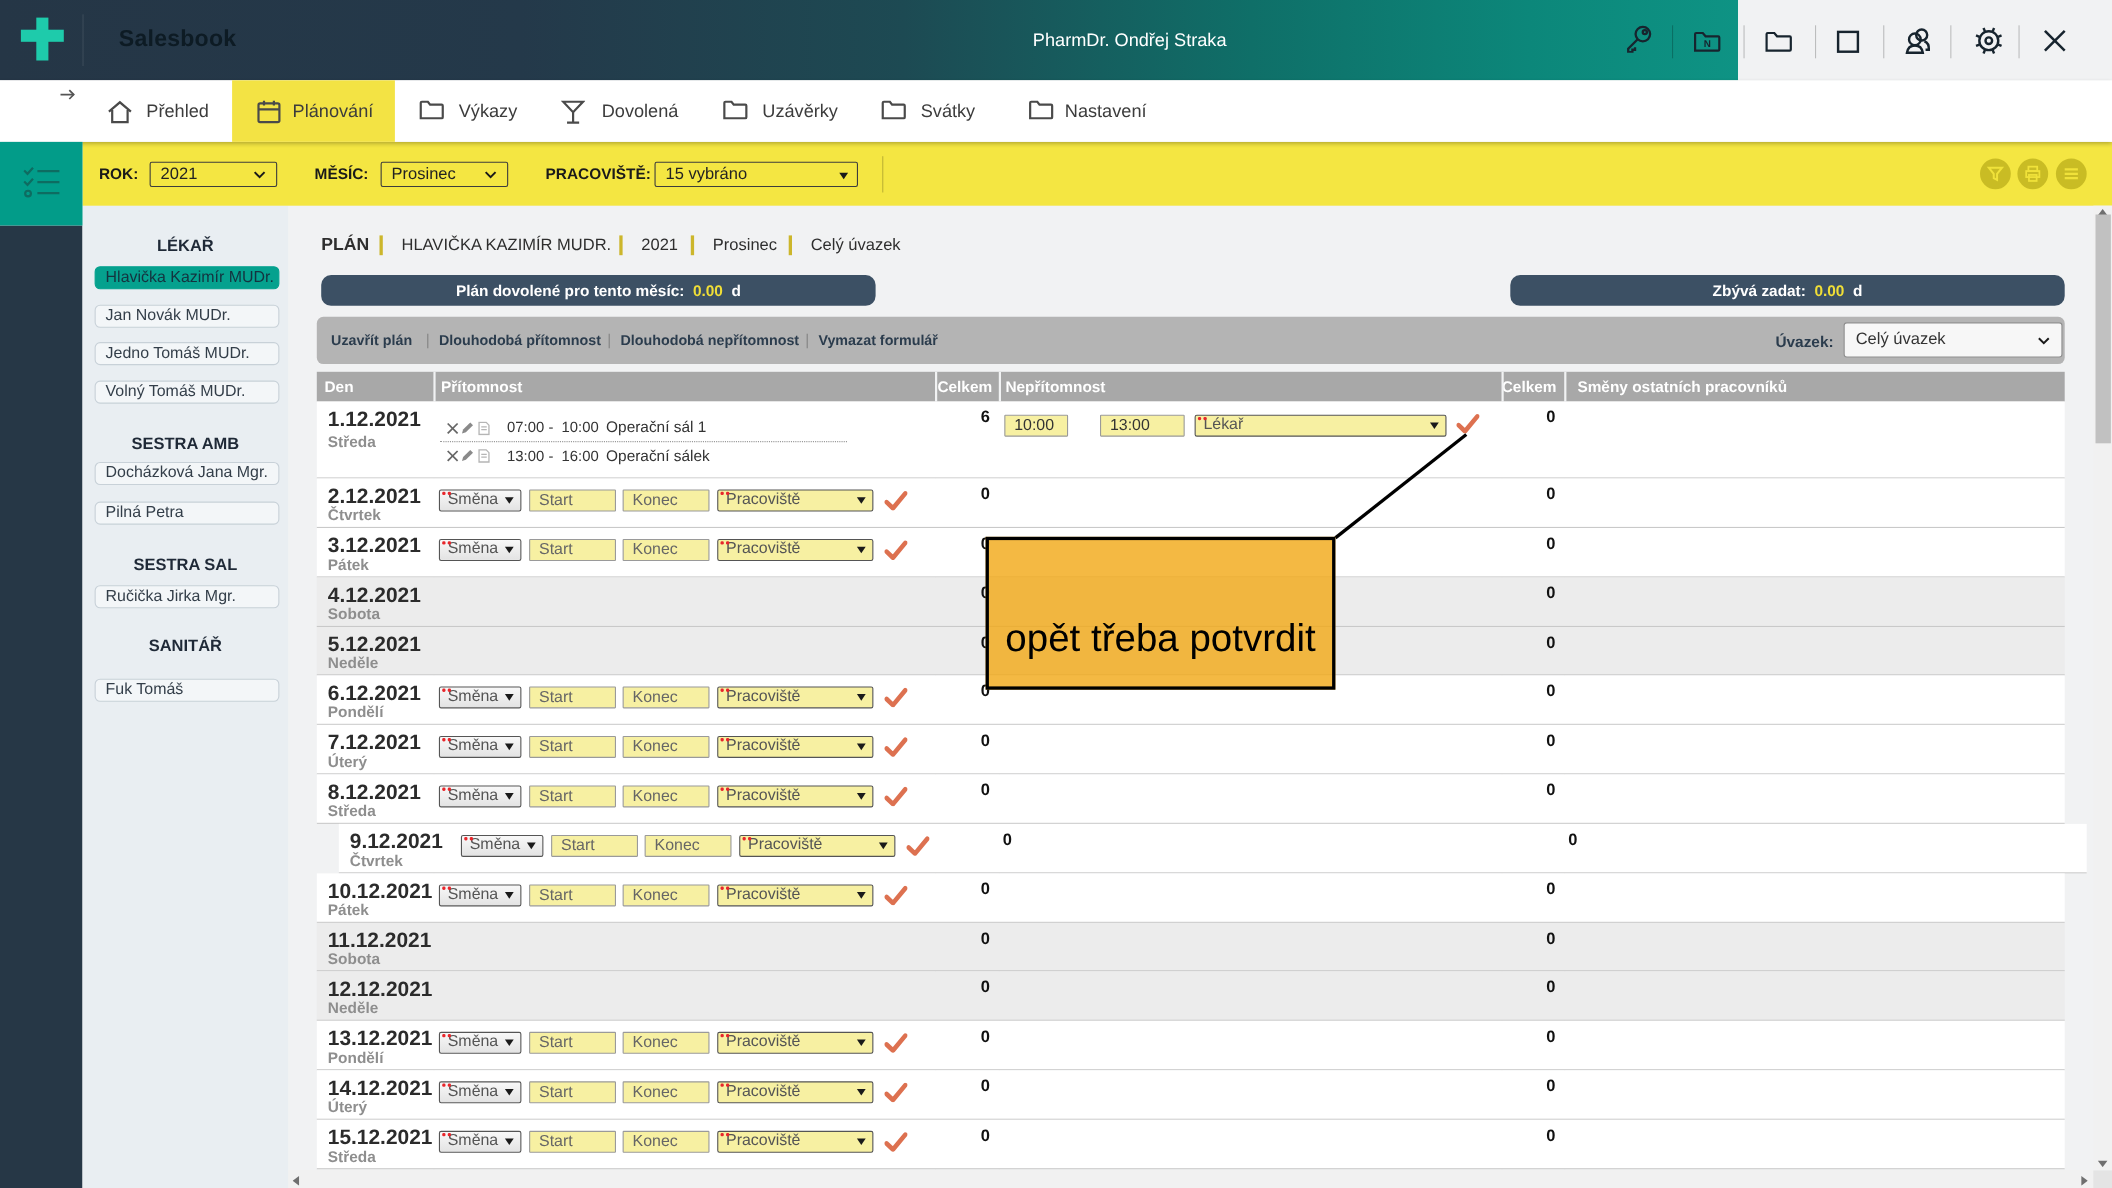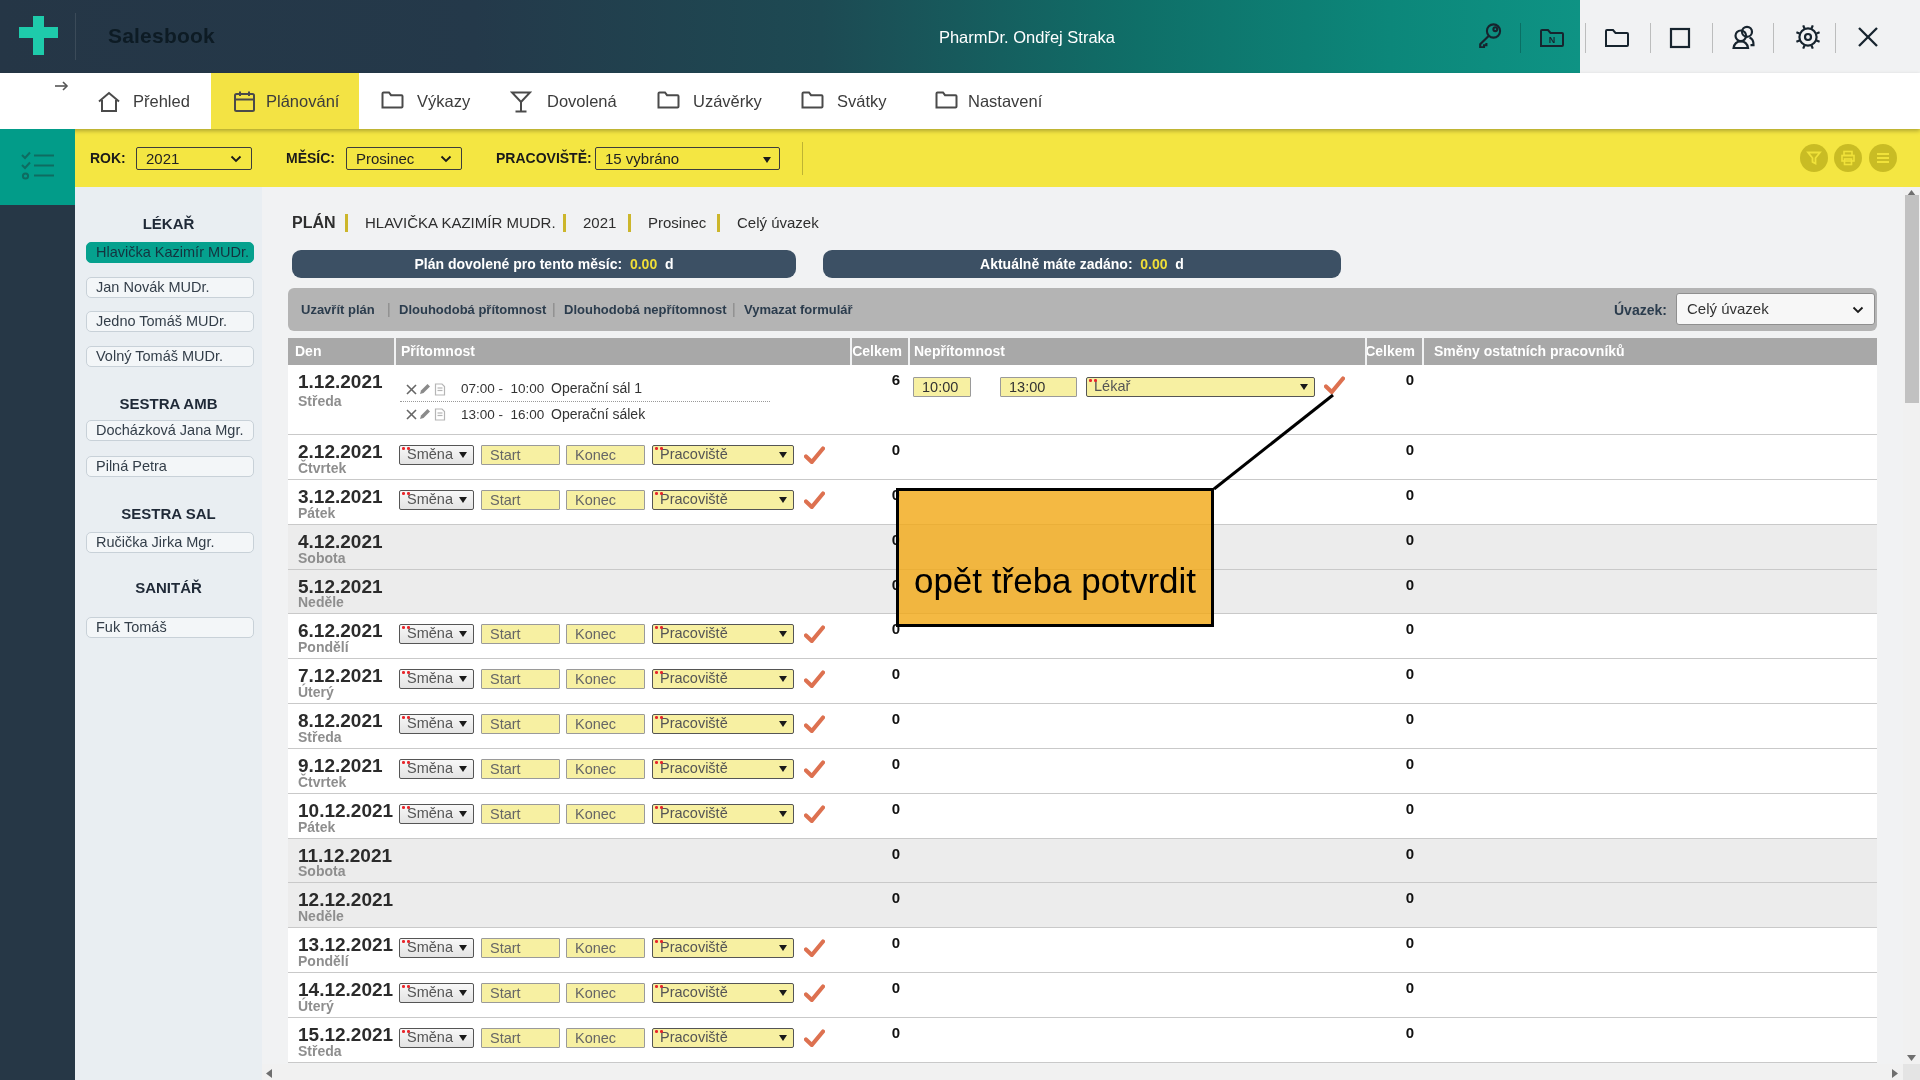--- a/index.html
+++ b/index.html
@@ -298,21 +298,21 @@
 <div class="crumb bold" style="left:30px;font-size:16px;">PLÁN</div>
 <div class="csep" style="left:83px;"></div>
 <div class="csep" style="left:301px;"></div>
 <div class="csep" style="left:366px;"></div>
 <div class="csep" style="left:455px;"></div>
 <div class="crumb" style="left:103px;">HLAVIČKA KAZIMÍR MUDR.</div>
 <div class="crumb" style="left:321px;">2021</div>
 <div class="crumb" style="left:386px;">Prosinec</div>
 <div class="crumb" style="left:475px;">Celý úvazek</div>
 <div class="banner" style="left:30px;width:504px;">Plán dovolené pro tento měsíc: &nbsp;<span class="y">0.00</span>&nbsp; d</div>
-<div class="banner" style="left:561px;width:518px;">Aktuálně máte zadáno: &nbsp;<span class="y">0.00</span>&nbsp; d</div>
+<div class="banner" style="left:1111px;width:504px;">Zbývá zadat: &nbsp;<span class="y">0.00</span>&nbsp; d</div>
 <div id="toolbar">
 <div class="tlink" style="left:13px;">Uzavřít plán</div>
 <div class="tsep" style="left:99px;">|</div>
 <div class="tlink" style="left:111px;">Dlouhodobá přítomnost</div>
 <div class="tsep" style="left:264px;">|</div>
 <div class="tlink" style="left:276px;">Dlouhodobá nepřítomnost</div>
 <div class="tsep" style="left:444px;">|</div>
 <div class="tlink" style="left:456px;">Vymazat formulář</div>
 <div class="tlink" style="left:1326px;font-size:14px;top:14px;">Úvazek:</div>
 <div id="uvazsel">Celý úvazek<span class="abs" style="right:10px;top:12px;">
@@ -521,21 +521,21 @@
 <div class="ysel2" style="left:364px;top:10px;width:142px;">Pracoviště<div class="tri" style="right:6px;top:6px;"></div><div class="rdots" style="left:2px;top:1px;">
           <i style="left:0;"></i>
           <i style="left:5px;"></i>
         </div></div>
 <div class="abs" style="left:516px;top:11px;">
         <svg width="21" height="18" viewBox="0 0 21 18" style="">
           <path d="M2 10.5 L7.8 16 L19 2.5" fill="none" stroke="#dd7150" stroke-width="4.2" stroke-linecap="round" stroke-linejoin="round"></path>
         </svg>
       </div>
 </div>
-<div class="row" style="top:411px;height:45px;">
+<div class="row" style="top:411px;height:45px;margin-left:20px;">
 <div class="date">9.12.2021</div>
       <div class="wday" style="top:25px;">Čtvrtek</div>
 <div class="num" style="left:520px;width:92px;">0</div>
 <div class="num" style="left:1040px;width:86px;">0</div>
 <div class="gsel" style="left:111px;top:10px;width:75px;">Směna<div class="tri" style="right:6px;top:6px;"></div><div class="rdots" style="left:2px;top:1px;">
           <i style="left:0;"></i>
           <i style="left:5px;"></i>
         </div></div>
 <div class="yinp" style="left:193px;top:10px;width:79px;">Start</div>
 <div class="yinp" style="left:278px;top:10px;width:79px;">Konec</div>

